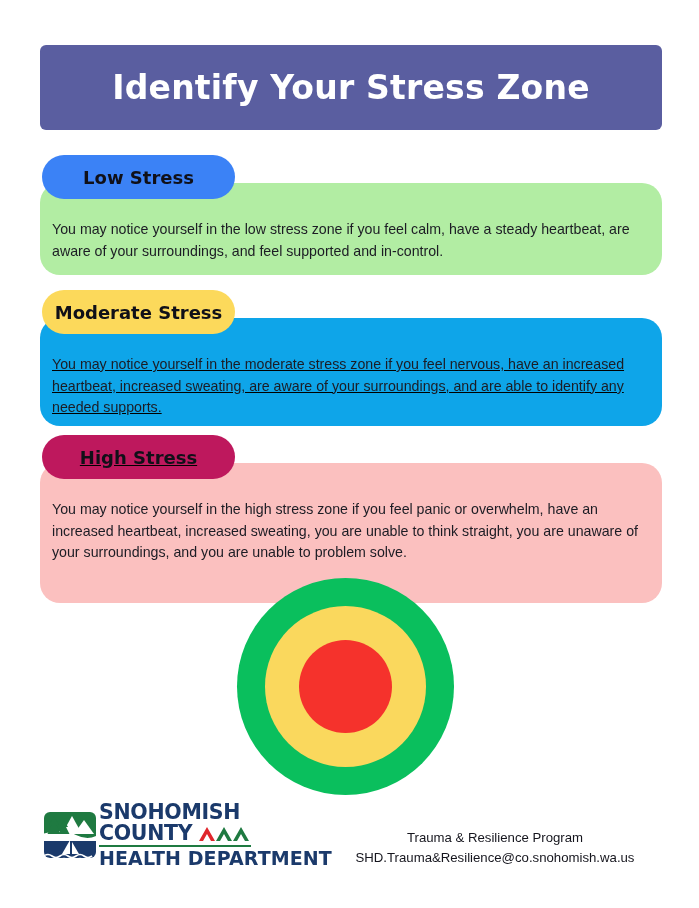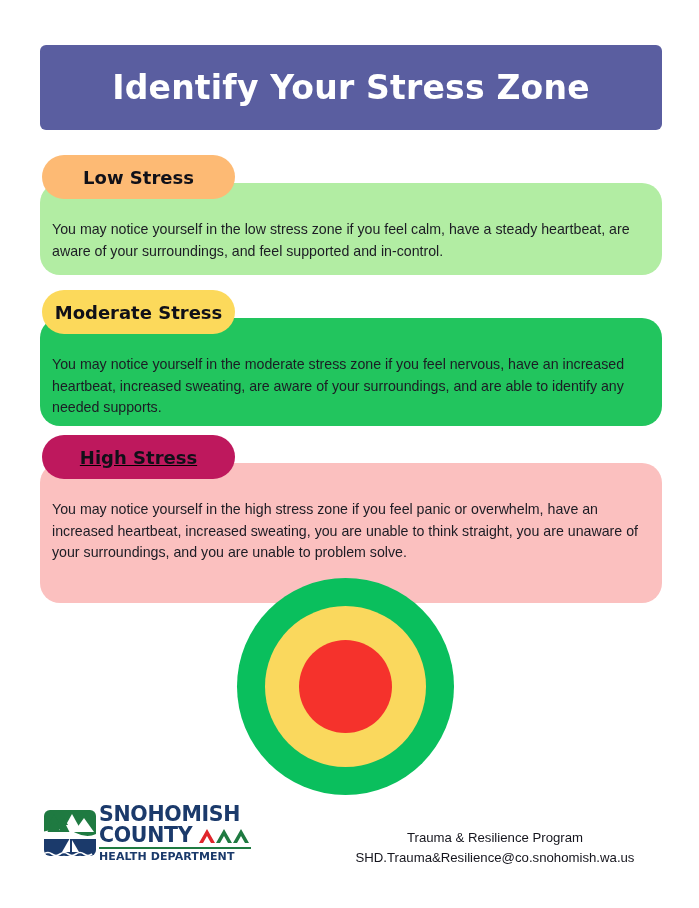--- a/index.html
+++ b/index.html
@@ -160,22 +160,23 @@
   .logo-rule {
     height: 2px;
     background: #1f7a41;
     margin: 2px 0 2px 0;
     width: 152px;
   }
   .logo-line3 {
     font-family: "DejaVu Sans", sans-serif;
     font-weight: bold;
     color: #1b3a6b;
-    font-size: 11px;
+    font-size: 19px;
     letter-spacing: 0.1px;
+    text-align: center;
   }
   .logo-peaks {
     margin-left: 5px;
     margin-bottom: 1px;
   }
 
   .contact {
     position: absolute;
     left: 330px;
     top: 32px;
@@ -194,27 +195,27 @@
 <div class="poster">
 
   <div class="title-banner" style="background: rgb(90, 94, 160);">
     <div class="title-text" style="color: rgb(255, 255, 255);">Identify Your Stress Zone</div>
   </div>
 
   <div class="zone" id="zone-low">
     <div class="zone-panel" style="background: rgb(178, 237, 163);">
       <div class="zone-body">You may notice yourself in the low stress zone if you feel calm, have a steady heartbeat, are aware of your surroundings, and feel supported and in-control.</div>
     </div>
-    <div class="zone-pill" style="background: #fdba74;">
+    <div class="zone-pill" style="background: #3b82f6;">
       <span class="zone-pill-label">Low Stress</span>
     </div>
   </div>
 
   <div class="zone" id="zone-mod">
-    <div class="zone-panel" style="background: #22c55e;">
+    <div class="zone-panel" style="background: #0ea5e9; text-decoration: underline;">
       <div class="zone-body">You may notice yourself in the moderate stress zone if you feel nervous, have an increased heartbeat, increased sweating, are aware of your surroundings, and are able to identify any needed supports.</div>
     </div>
     <div class="zone-pill" style="background: rgb(252, 217, 91);">
       <span class="zone-pill-label">Moderate Stress</span>
     </div>
   </div>
 
   <div class="zone" id="zone-high">
     <div class="zone-panel" style="background: rgb(251, 192, 191);">
       <div class="zone-body">You may notice yourself in the high stress zone if you feel panic or overwhelm, have an increased heartbeat, increased sweating, you are unable to think straight, you are unaware of your surroundings, and you are unable to problem solve.</div>

